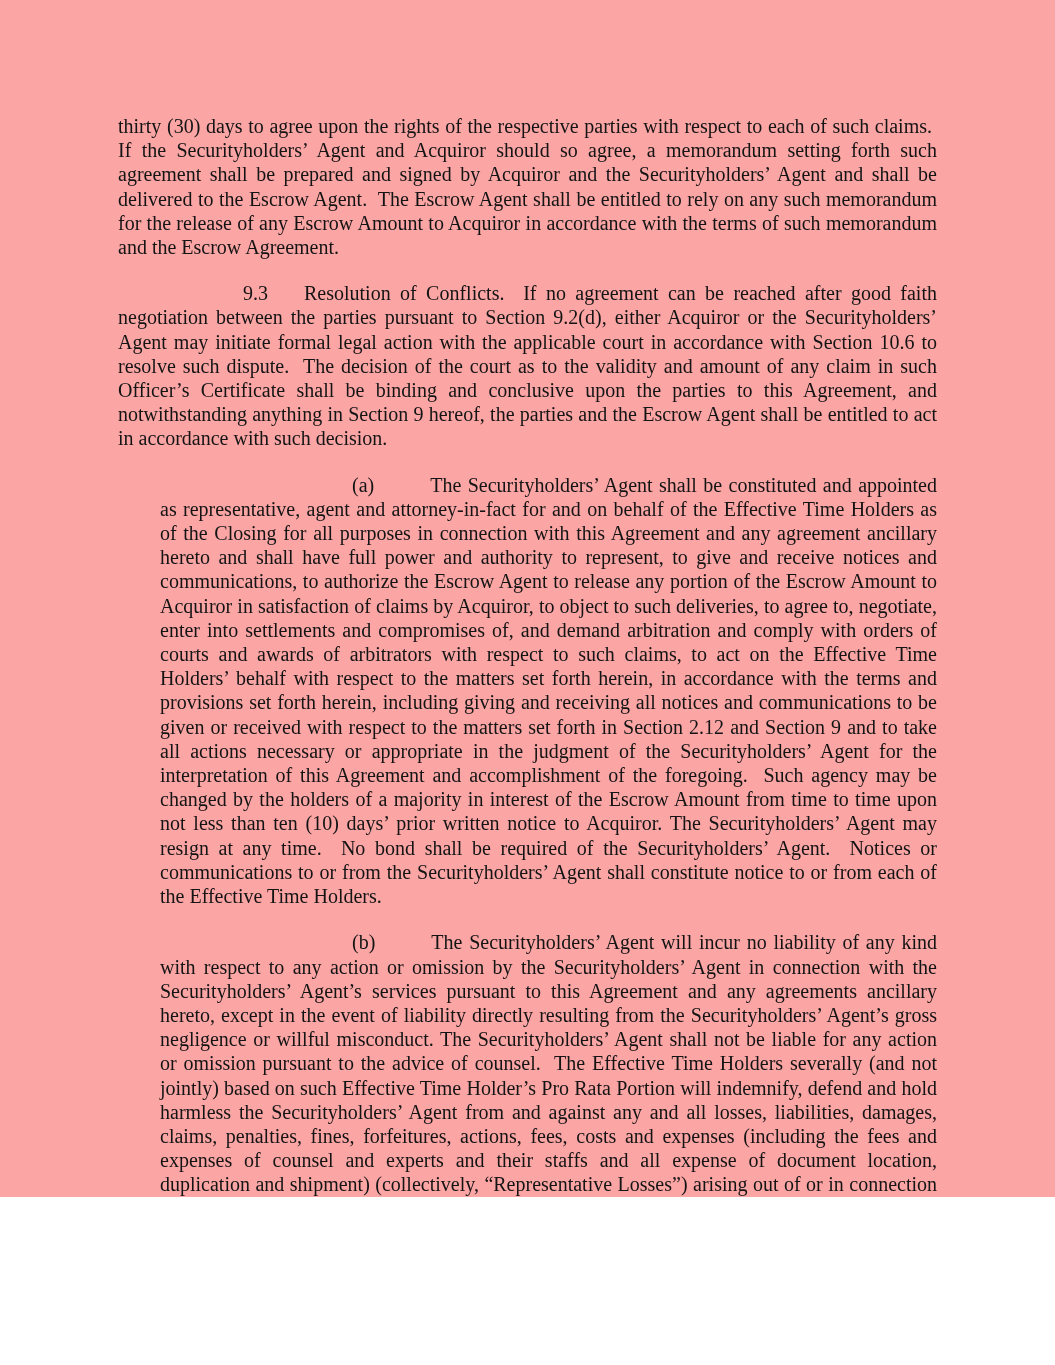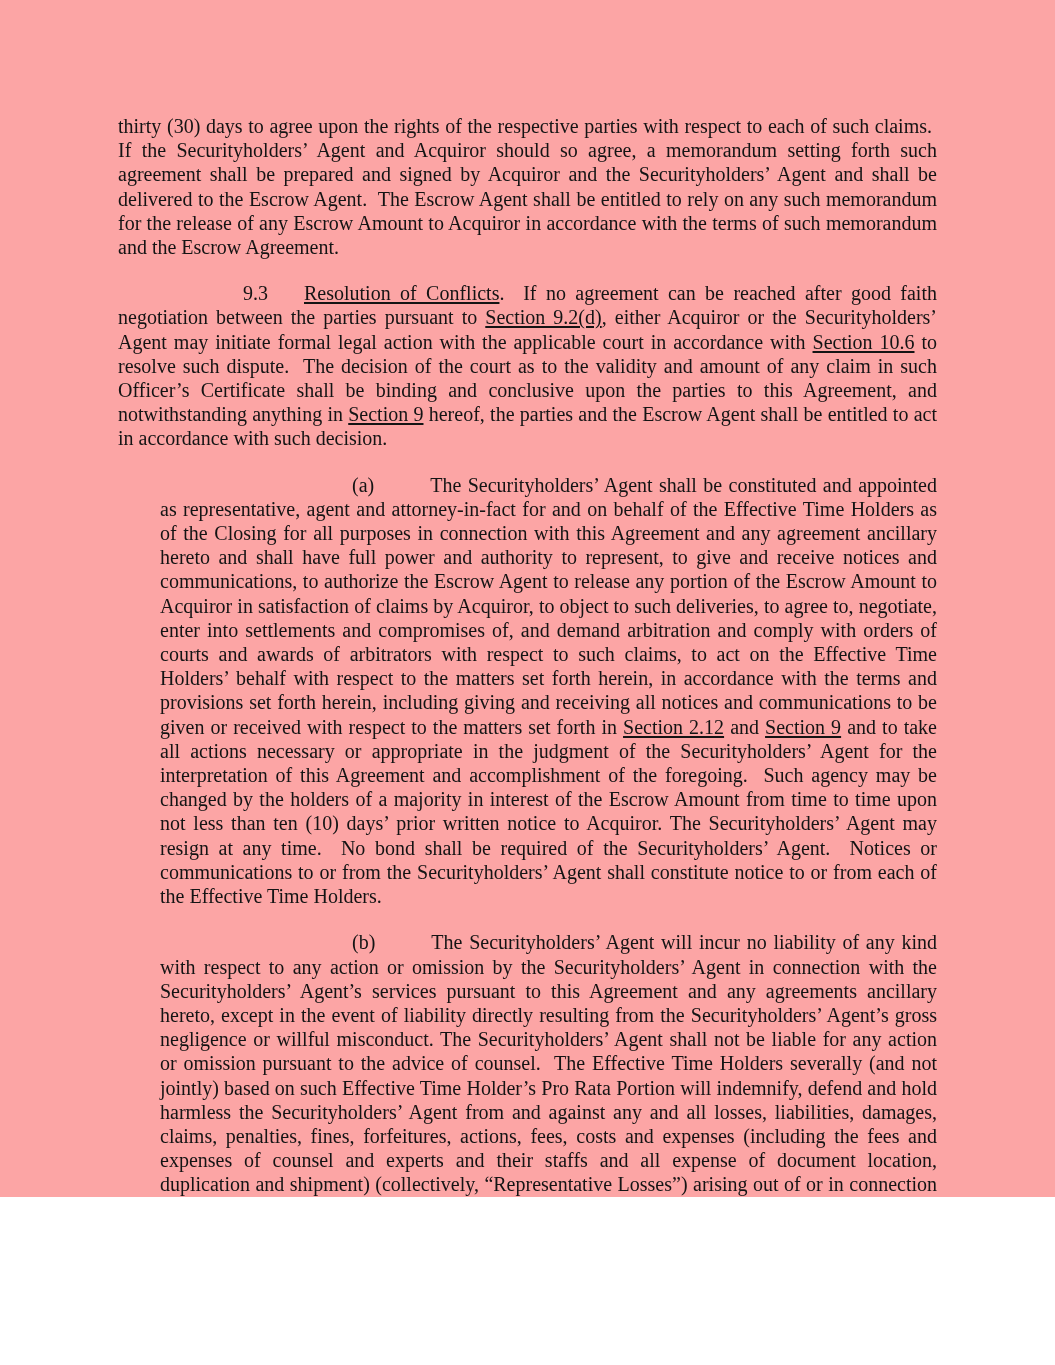--- a/index.html
+++ b/index.html
@@ -30,21 +30,20 @@
     text-justify: inter-word;
   }
   .indent-section { text-indent: 125px; }
   .indent-sub     { text-indent: 192px; margin-left: 42px; }
   .justify-last   { text-align-last: justify; }
   .tab {
     display: inline-block;
     height: 1px;
   }
   .u {
-    text-decoration: underline;
     text-underline-offset: 2px;
   }
   .b { font-weight: normal; }
   .page-number {
     position: absolute;
     top: 1272px;
     left: 0;
     width: 100%;
     text-align: center;
     font-size: 20px;

